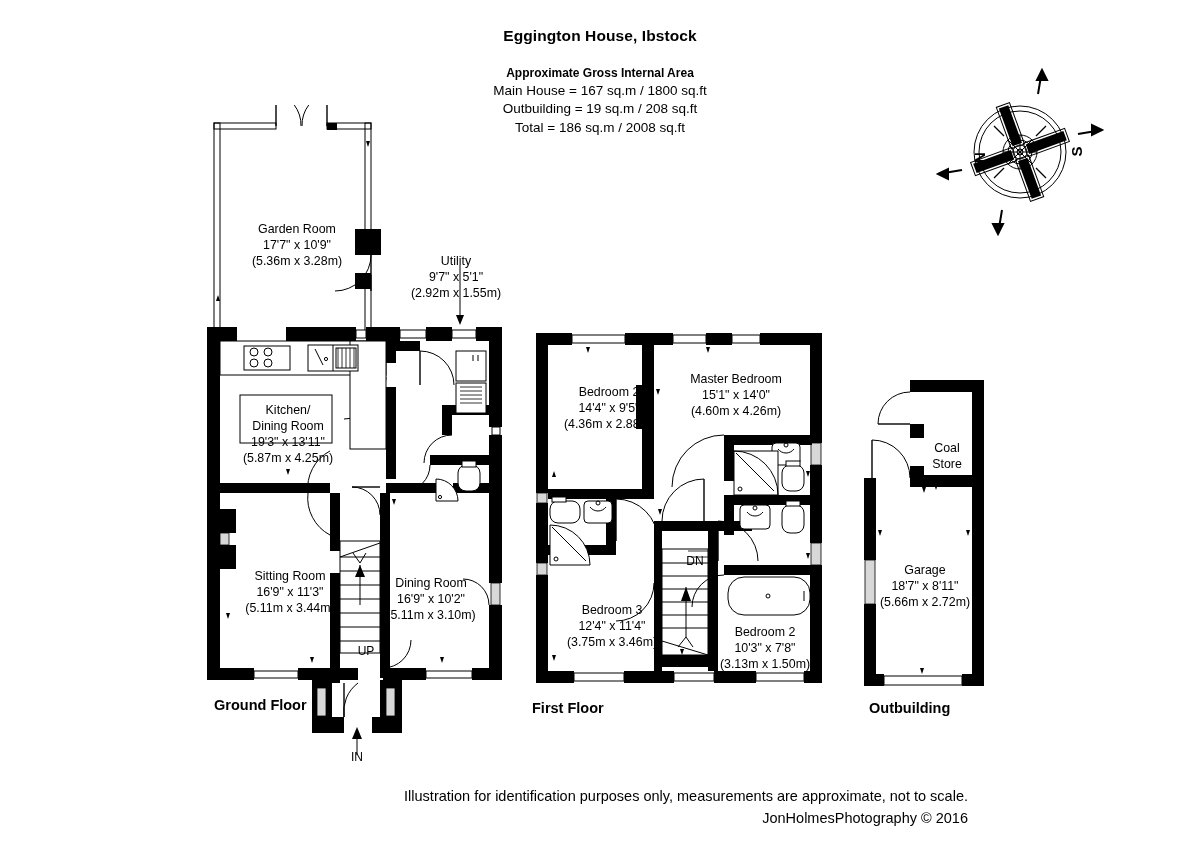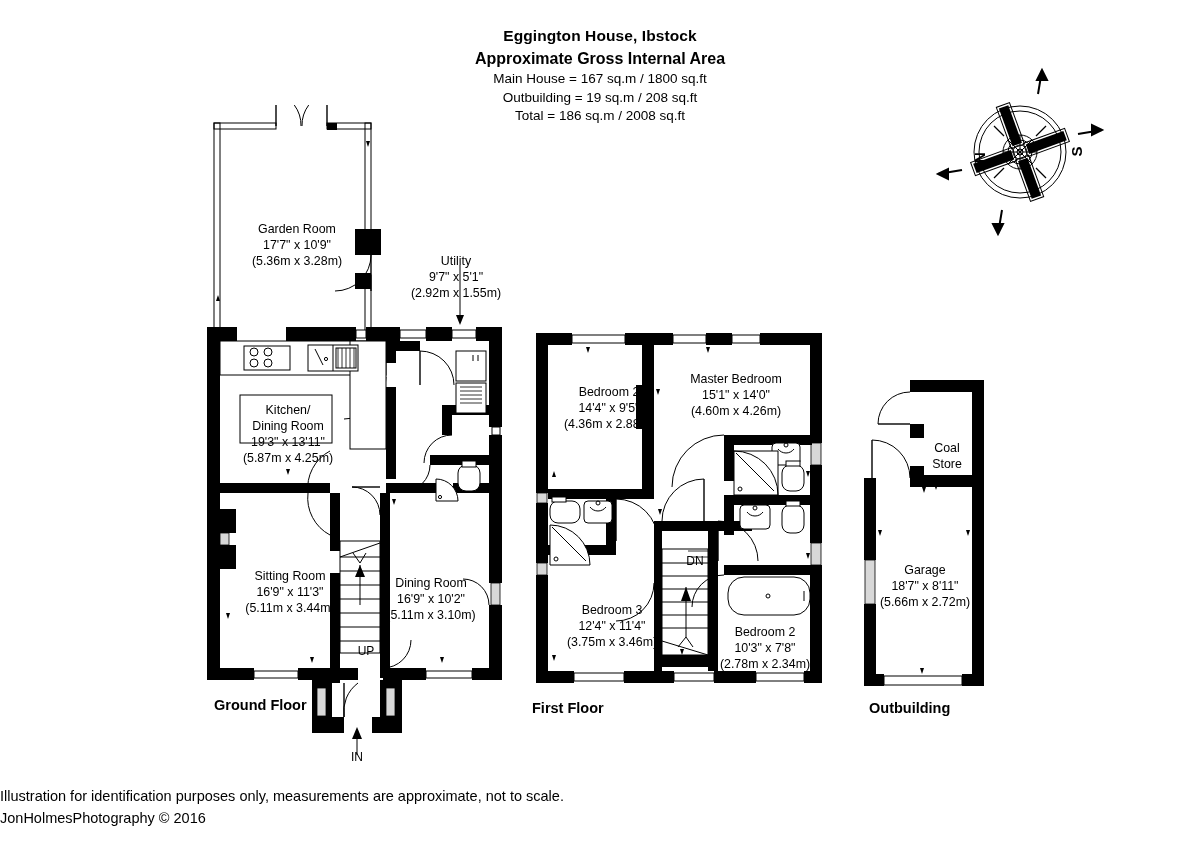--- a/index.html
+++ b/index.html
@@ -18,28 +18,28 @@
 
   
   .header {
     position: absolute; left: 0; top: 26px; width: 1200px;
     text-align: center; line-height: 1.28;
   }
   .header .title {
     font-size: 15.5px; font-weight: bold; letter-spacing: .1px;
   }
   .header .subtitle {
-    font-size: 16px; font-weight: bold; margin-top: 3px;
+    font-size: 12px; font-weight: bold; margin-top: 20px;
   }
   .header .area-line { font-size: 13.5px; margin-top: 1px; }
 
   
   .footer {
     position: absolute; left: 0; top: 786px; width: 968px;
-    text-align: left; line-height: 1.5;
+    text-align: right; line-height: 1.5;
   }
   .footer .disclaimer { font-size: 14.5px; }
   .footer .credit { font-size: 14.5px; }
 
   
   .floor-caption {
     position: absolute; font-size: 14.5px; font-weight: bold;
     white-space: nowrap;
   }
 
@@ -484,21 +484,21 @@
     <span class="rl-met">(4.60m x 4.26m)</span>
   </div>
   <div class="room-label" style="left:612px;top:602px;">
     <span class="rl-name">Bedroom 3</span>
     <span class="rl-imp">12'4" x 11'4"</span>
     <span class="rl-met">(3.75m x 3.46m)</span>
   </div>
   <div class="room-label" style="left:765px;top:624px;">
     <span class="rl-name">Bedroom 2</span>
     <span class="rl-imp">10'3" x 7'8"</span>
-    <span class="rl-met">(2.78m x 2.34m)</span>
+    <span class="rl-met">(3.13m x 1.50m)</span>
   </div>
   <div class="tiny-label" style="left:695px;top:554px;font-size:12px;">DN</div>
 
   <svg style="position:absolute;left:850px;top:372px;" width="170" height="330">
 
     <rect class="wall" x="60" y="8" width="74" height="12"></rect>
     <rect class="wall" x="122" y="8" width="12" height="105"></rect>
     <rect class="wall" x="60" y="8" width="12" height="12"></rect>
     <rect class="wall" x="60" y="52" width="14" height="14"></rect>
     <rect class="wall" x="60" y="94" width="14" height="12"></rect>

